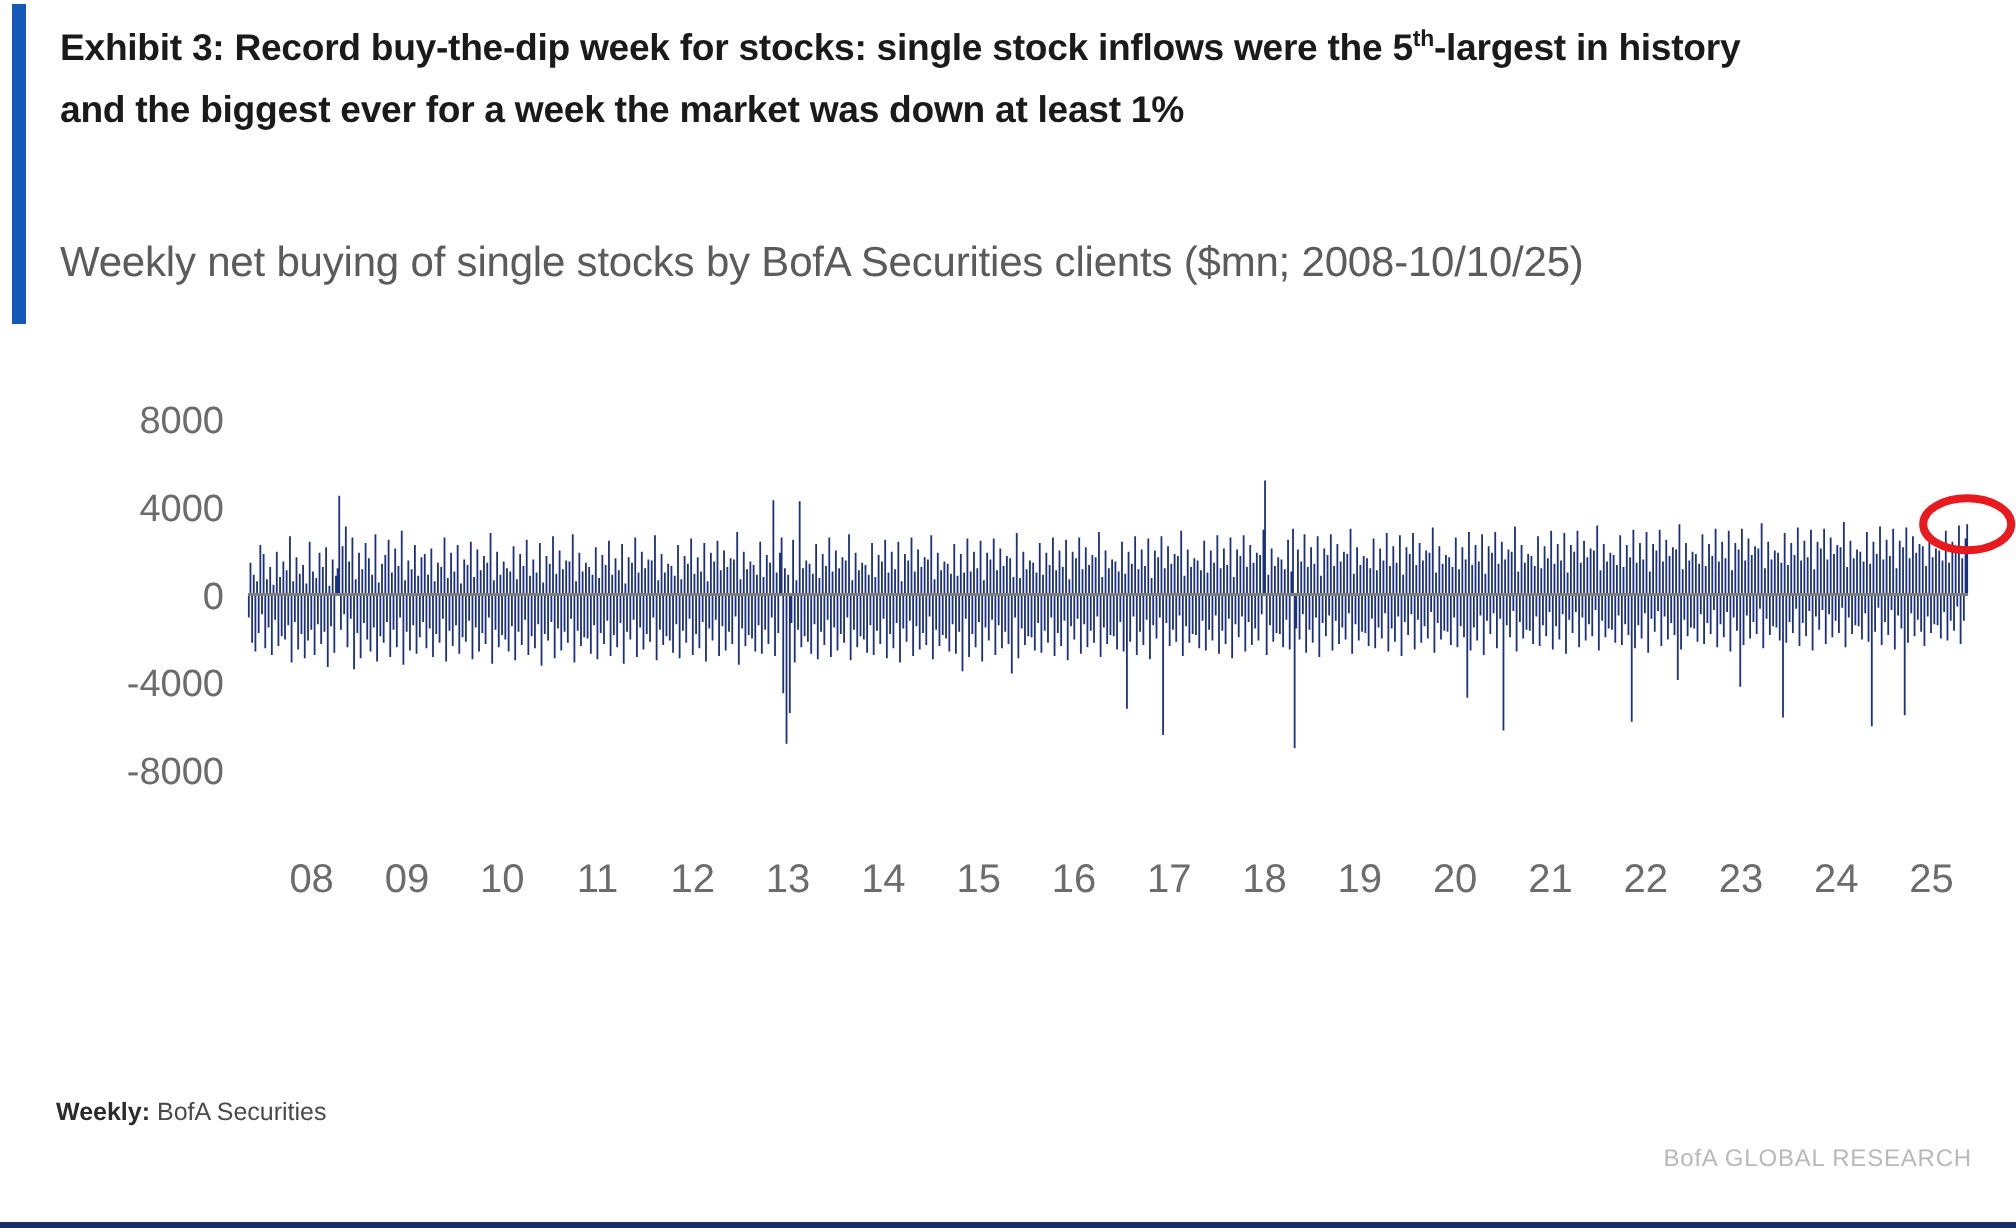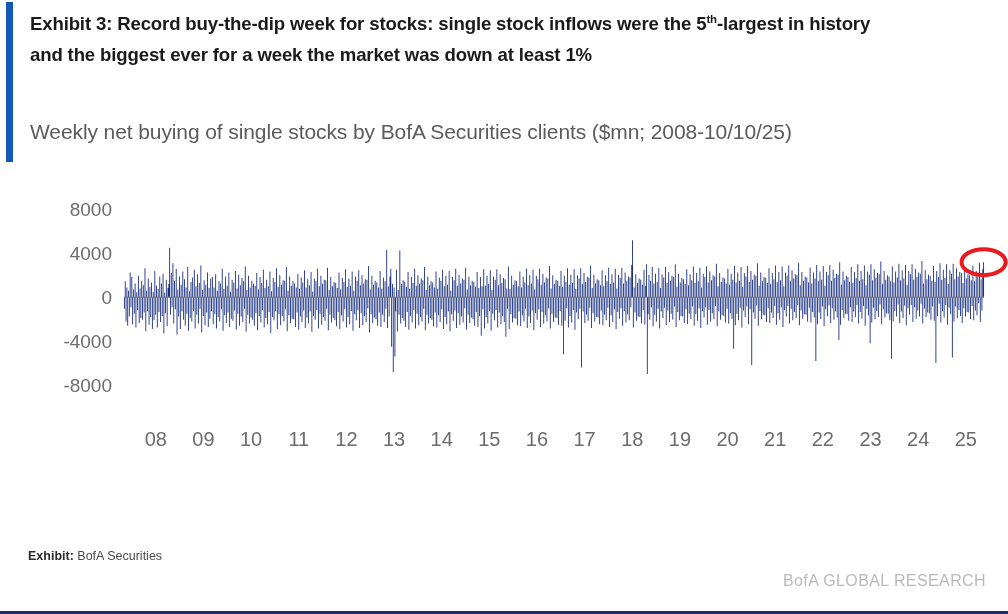--- a/index.html
+++ b/index.html
@@ -114,21 +114,21 @@
   #source-line .src-label {
     font-weight: bold;
     color: #2b2b2b;
   }
 
   #brand-line {
     position: absolute;
     right: 22px;
     top: 572px;
     font-family: "Liberation Sans", sans-serif;
-    font-size: 16px;
+    font-size: 12px;
     letter-spacing: 0.4px;
     color: #b9b9b9;
     white-space: nowrap;
   }
 
   #bottom-rule {
     position: absolute;
     left: 0;
     bottom: 0;
     width: 1008px;
@@ -184,18 +184,18 @@
           <text class="xtick-text" x="693.5678670360111" y="271">20</text>
           <text class="xtick-text" x="741.2132963988919" y="271">21</text>
           <text class="xtick-text" x="788.8587257617728" y="271">22</text>
           <text class="xtick-text" x="836.5041551246537" y="271">23</text>
           <text class="xtick-text" x="884.1495844875345" y="271">24</text>
           <text class="xtick-text" x="931.7950138504154" y="271">25</text>
         </g>
     </svg>
   </div>
 
-  <div id="source-line"><span class="src-label">Exhibit:</span><span> BofA Securities</span></div>
+  <div id="source-line"><span class="src-label">Weekly:</span><span> BofA Securities</span></div>
 
   <div id="brand-line">BofA GLOBAL RESEARCH</div>
 
   <div id="bottom-rule"></div>
 </div>
 
 </body></html>

